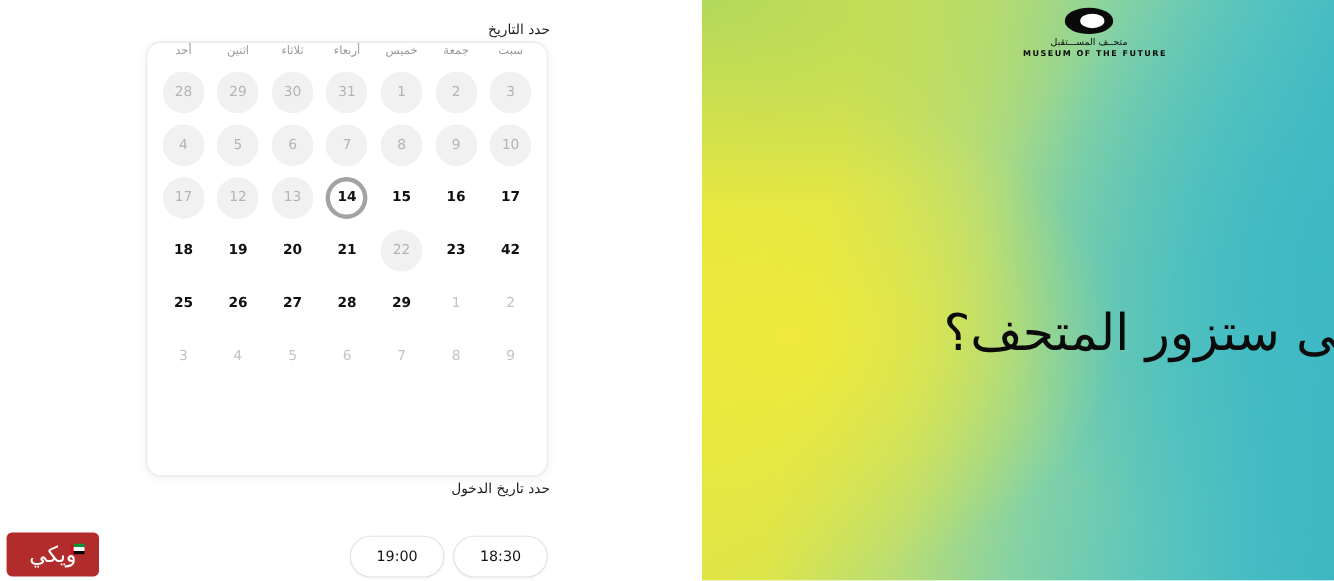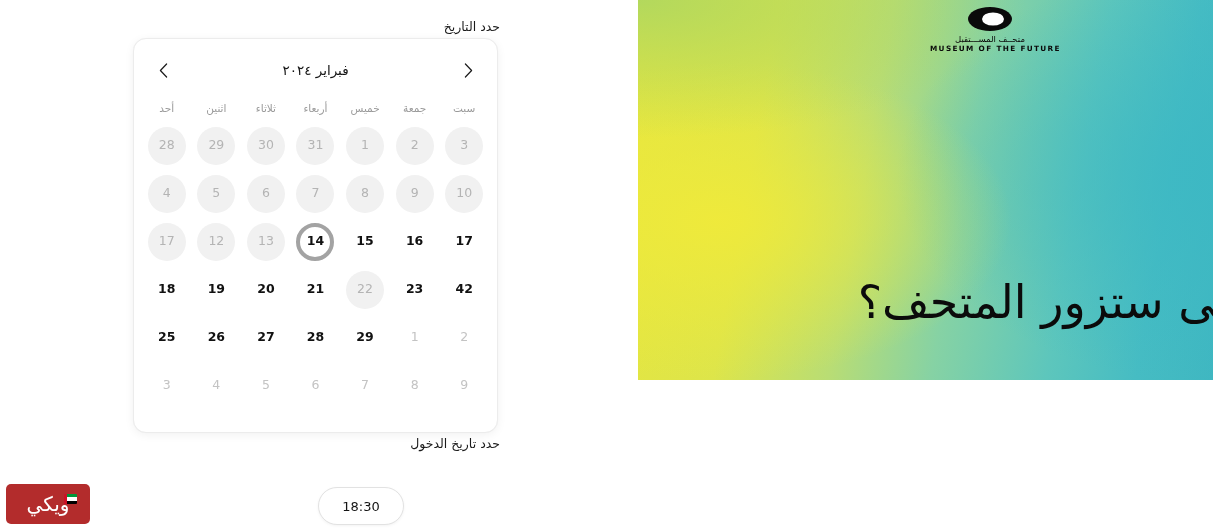--- a/index.html
+++ b/index.html
@@ -188,21 +188,21 @@
     cursor: pointer;
     font-family: inherit;
   }
 
   
   .hero {
     position: absolute;
     left: 638px;
     top: 0;
     width: 575px;
-    height: 380px;
+    height: 528px;
     overflow: hidden;
     background:
       radial-gradient(120% 95% at 4% 0%,   rgba(176,216,104,.95) 0%, rgba(176,216,104,0) 46%),
       radial-gradient(105% 85% at 100% 52%, rgba(63,186,196,1)   0%, rgba(63,186,196,0) 58%),
       radial-gradient(90% 80% at 8% 62%,   rgba(238,233,62,1)    0%, rgba(238,233,62,0) 62%),
       linear-gradient(100deg, #e9e63e 0%, #d9e54e 26%, #9fd徒88 44%, #7ccfae 62%, #52c2c6 82%, #41b9c2 100%);
   }
 
   
   .hero-base {
@@ -309,35 +309,20 @@
 <body>
 
 <div id="stage">
 
   <div class="left-panel">
 
     <div class="section-label label-date">حدد التاريخ</div>
 
     <div class="cal-card">
 
-      <div class="cal-header">
-        <button class="nav-btn nav-prev" aria-label="prev">
-          <svg width="9" height="15" viewBox="0 0 9 15" fill="none">
-            <path d="M7.6 1L1.4 7.5L7.6 14" stroke="#1a1a1a" stroke-width="1.2" stroke-linecap="round" stroke-linejoin="round"></path>
-          </svg>
-        </button>
-
-        <div class="cal-title">فبراير ٢٠٢٤</div>
-
-        <button class="nav-btn nav-next" aria-label="next">
-          <svg width="9" height="15" viewBox="0 0 9 15" fill="none">
-            <path d="M1.4 1L7.6 7.5L1.4 14" stroke="#1a1a1a" stroke-width="1.2" stroke-linecap="round" stroke-linejoin="round"></path>
-          </svg>
-        </button>
-      </div>
 
       <div class="weekdays" id="weekdays">
           <div class="wd">أحد</div>
           <div class="wd">اثنين</div>
           <div class="wd">ثلاثاء</div>
           <div class="wd">أربعاء</div>
           <div class="wd">خميس</div>
           <div class="wd">جمعة</div>
           <div class="wd">سبت</div>
         </div>
@@ -480,20 +465,21 @@
             <div class="cell">
               <button class="day muted">9</button>
             </div>
           </div>
         </div>
     </div>
 
     <div class="section-label label-entry">حدد تاريخ الدخول</div>
 
     <div class="time-row" id="time-row">
+        <button class="time-pill">19:00</button>
         <button class="time-pill">18:30</button>
       </div>
   </div>
 
   <div class="hero">
     <div class="hero-base"></div>
     <div class="hero-tint"></div>
 
     <div class="logo">
       <svg class="logo-mark" width="46" height="26" viewBox="0 0 46 26">

